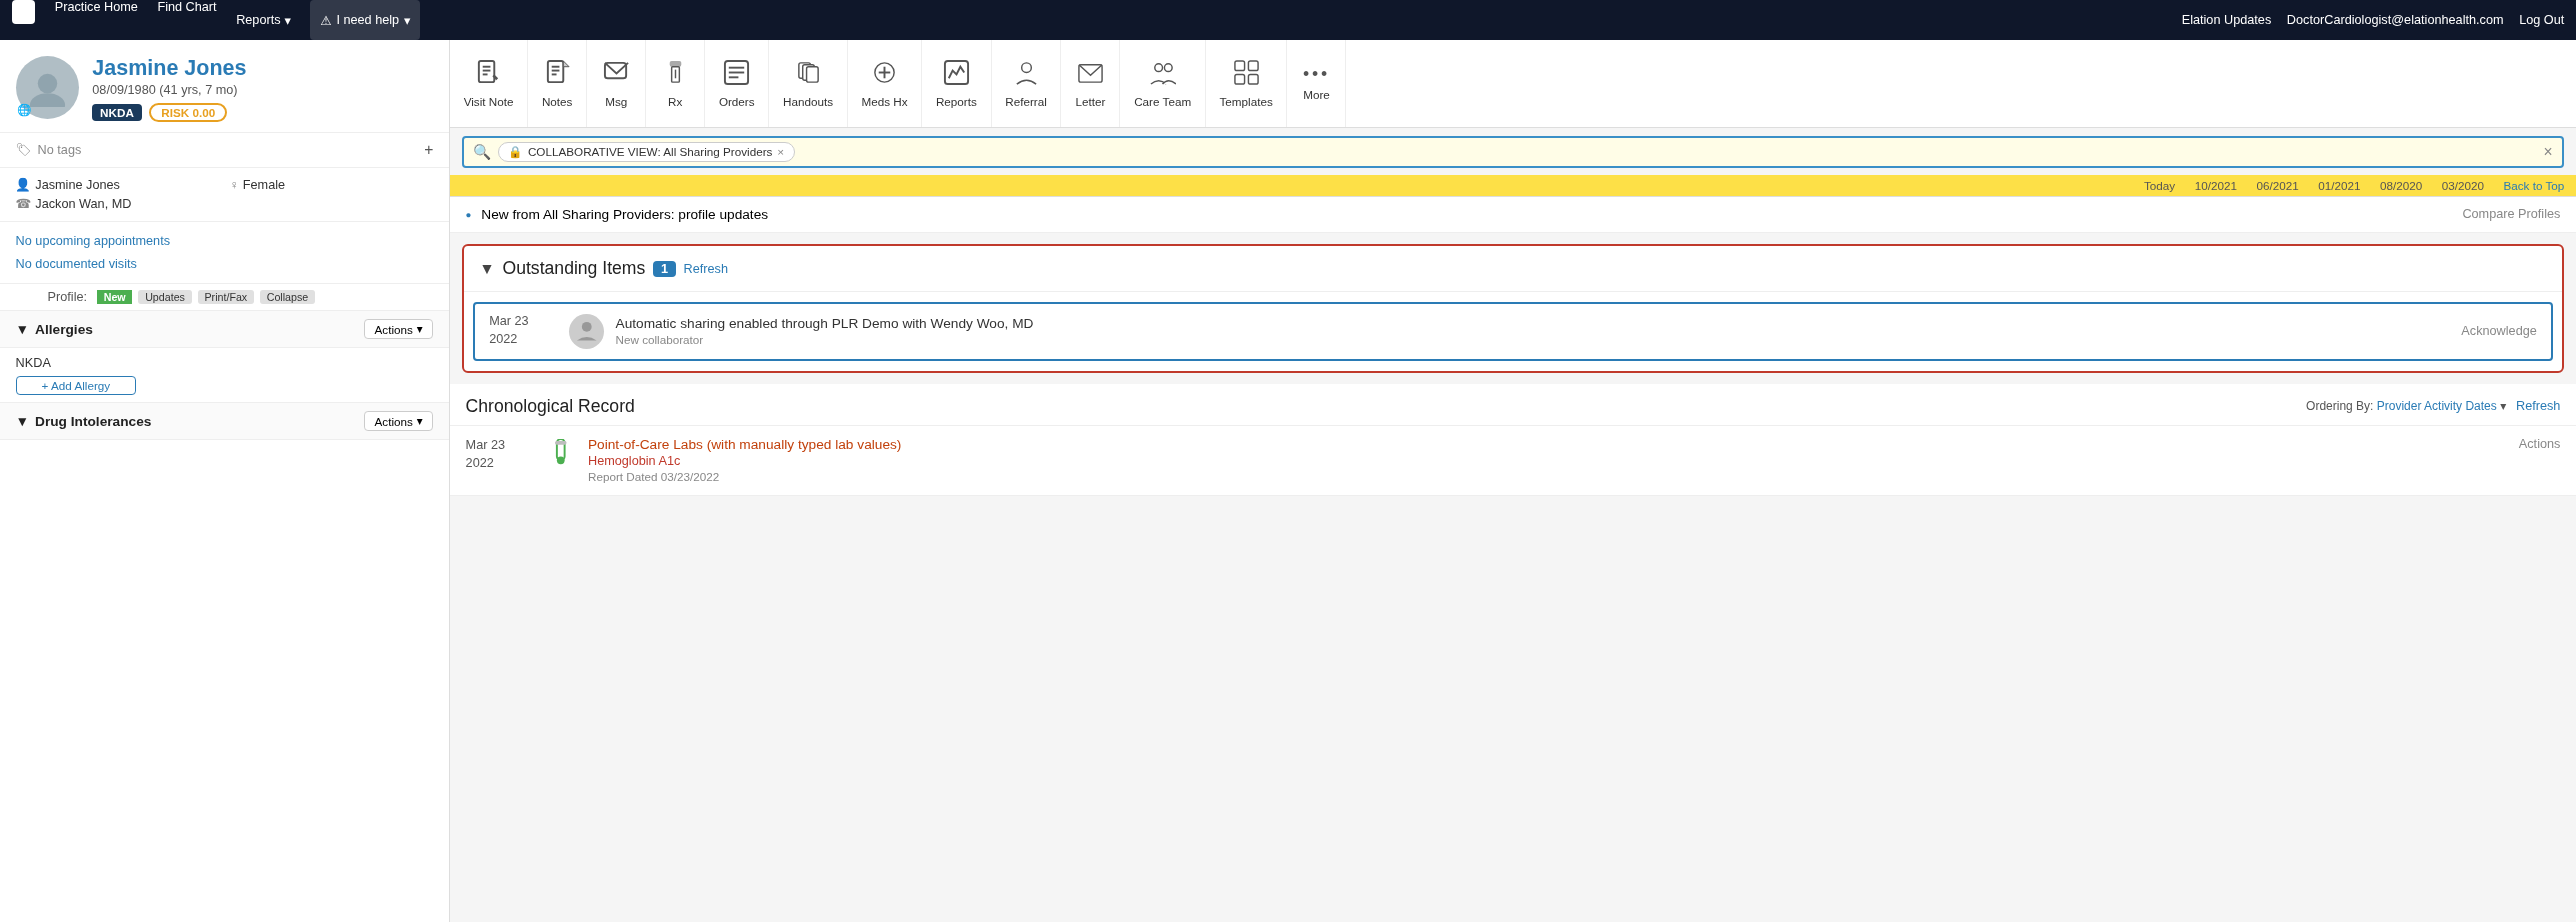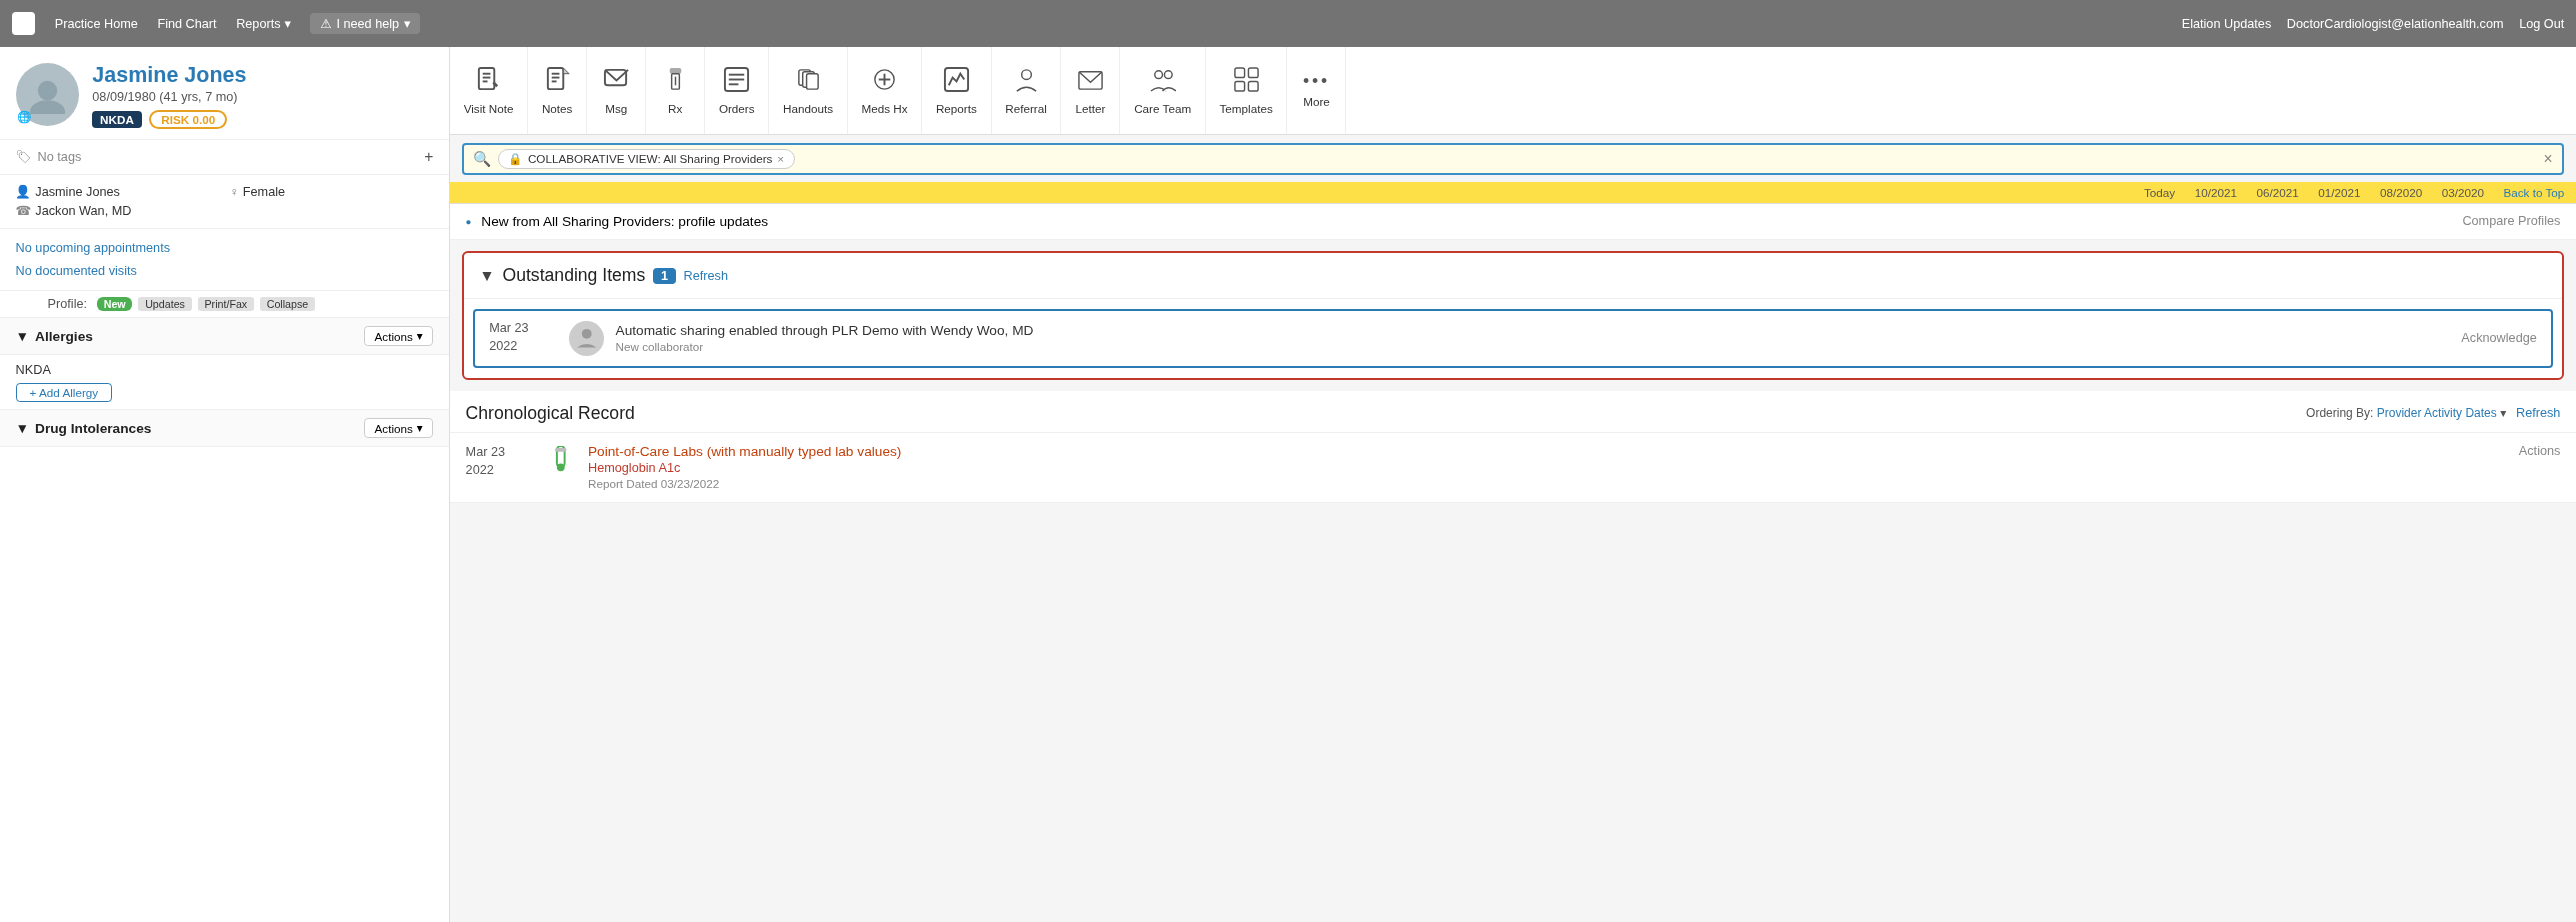--- a/index.html
+++ b/index.html
@@ -1,23 +1,22 @@
 <!DOCTYPE html>
 <html><head>
   <meta charset="utf-8">
   <style>
     * { box-sizing: border-box; margin: 0; padding: 0; }
     body { font-family: -apple-system, BlinkMacSystemFont, 'Segoe UI', Arial, sans-serif; font-size: 12.7px; background: #f5f5f5; overflow: hidden; }
 
     
     .top-nav {
-      background: #737373;
-      display: flex;
-      align-items: center;
-      height: 47px;
+      background: #0f172a;
+      display: flex;
+      height: 40px;
       padding: 0 11.7px;
       gap: 19.5px;
       color: white;
     }
     .top-nav-logo {
       background: white;
       color: #3a8fc7;
       font-weight: bold;
       font-size: 13.7px;
       width: 23.5px; height: 23.5px;
@@ -162,21 +161,21 @@
     .profile-row {
       display: flex; align-items: center; gap: 5.9px;
       padding: 5.9px 15.6px;
       border-bottom: 1px solid #eee;
       font-size: 12.7px;
     }
     .profile-label { color: #555; margin-right: 3.9px; padding-left: 32px; }
     .profile-btn {
       background: #4caf50;
       color: white;
-      border-radius: 6px;
+      border-radius: 0;
       padding: 1px 6.8px;
       font-size: 10.7px;
       font-weight: bold;
       cursor: pointer;
     }
     .profile-btn-gray {
       background: #e0e0e0;
       color: #333;
       border-radius: 2.9px;
       padding: 1px 6.8px;
@@ -213,21 +212,21 @@
       padding: 7.8px 15.6px;
       border-bottom: 1px solid #eee;
       font-size: 12.7px;
       color: #333;
     }
     .add-link {
       display: inline-block;
       border: 1px solid #2a7bb5;
       color: #2a7bb5;
       border-radius: 3.9px;
-      padding: 2px 13px;
+      padding: 2px 25px;
       font-size: 11.7px;
       cursor: pointer;
       margin-top: 5.9px;
       text-decoration: none;
     }
 
     
     .right-panel {
       flex: 1;
       display: flex;

